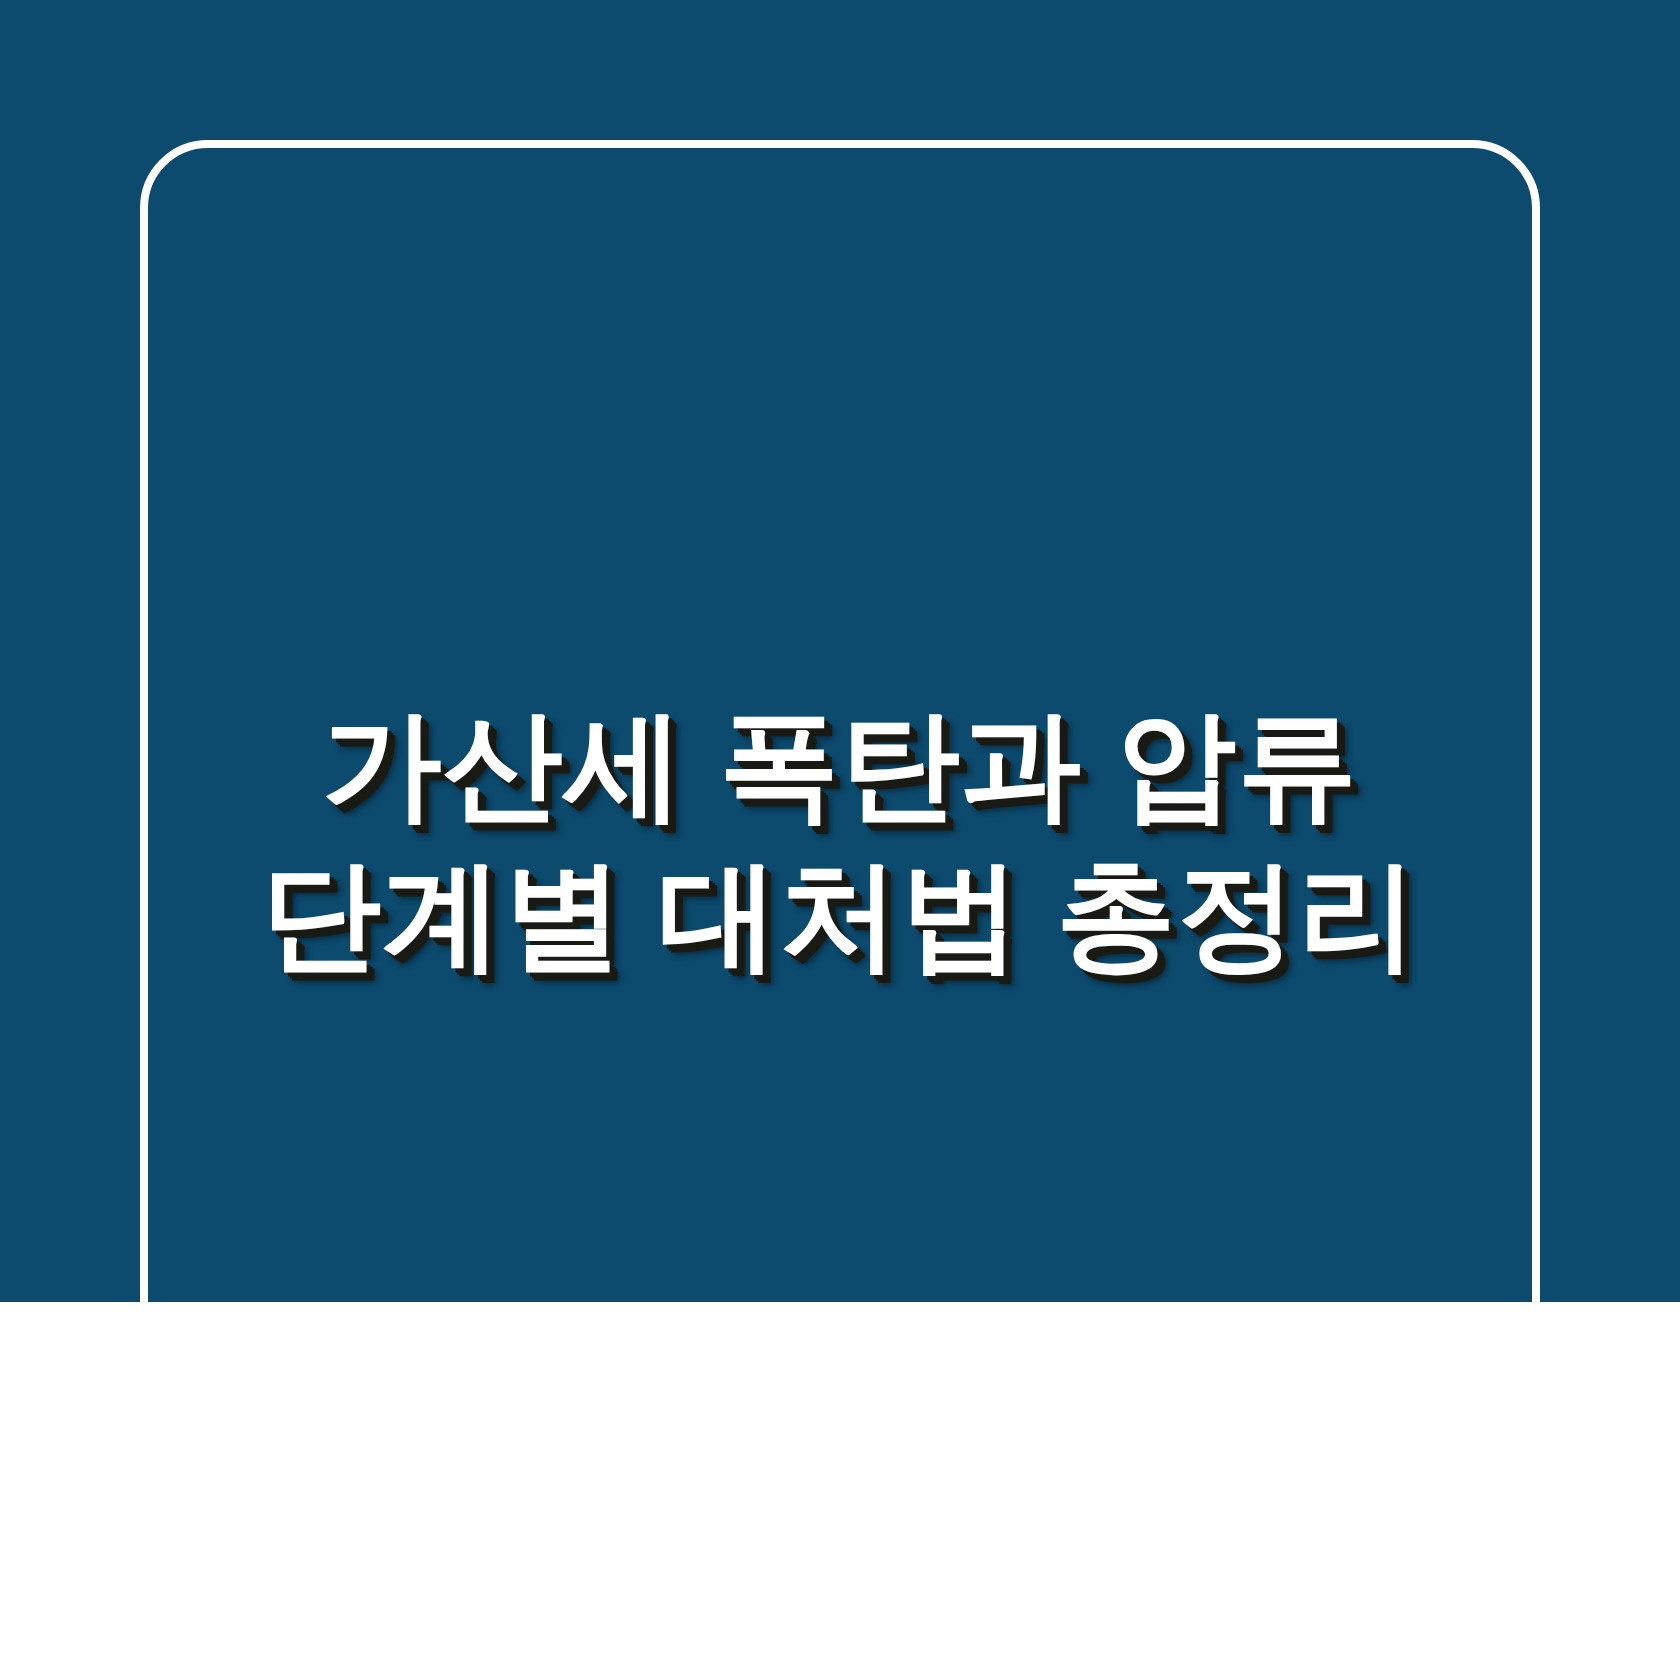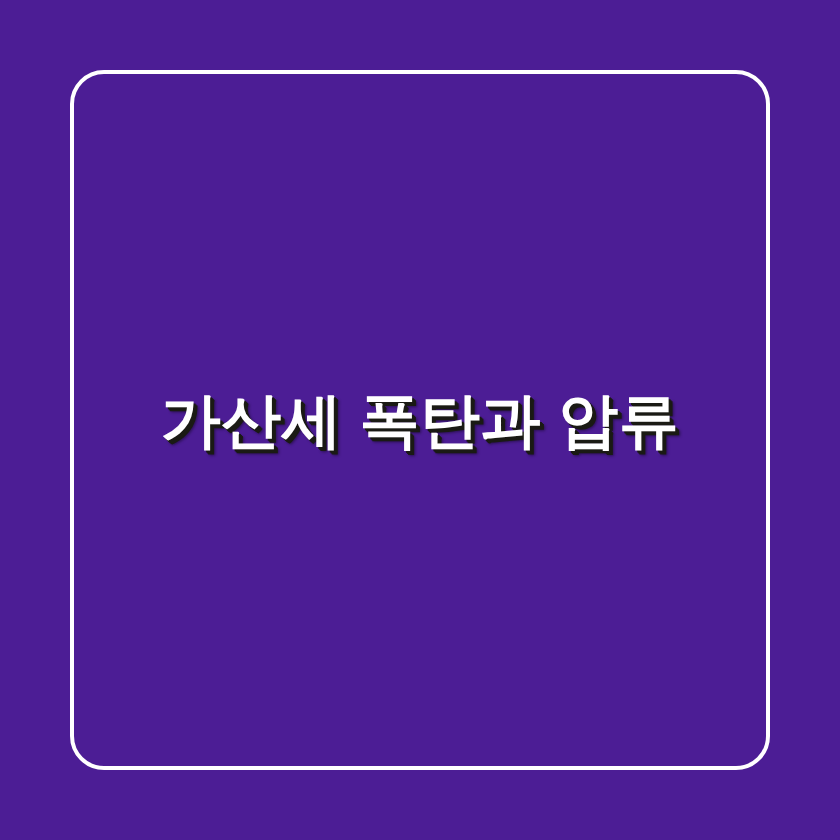--- a/index.html
+++ b/index.html
@@ -10,22 +10,22 @@
   body {
     width: 840px;
     height: 840px;
     overflow: hidden;
     font-family: "Liberation Sans", "DejaVu Sans", sans-serif;
   }
 
   #card {
     position: relative;
     width: 840px;
-    height: 840px;
-    background: #4c1d95;
+    height: 651px;
+    background: #0c4a6e;
     box-sizing: border-box;
   }
 
   
   #frame {
     position: absolute;
     left: 70px;
     top: 70px;
     width: 700px;
     height: 700px;
@@ -68,15 +68,16 @@
 </style>
 </head>
 <body>
 
 <div id="card">
 
   <div id="frame"></div>
 
   <div id="headline">
     <span class="headline-line">가산세 폭탄과 압류</span>
+    <span class="headline-line">단계별 대처법 총정리</span>
   </div>
 
 </div>
 
 </body></html>

